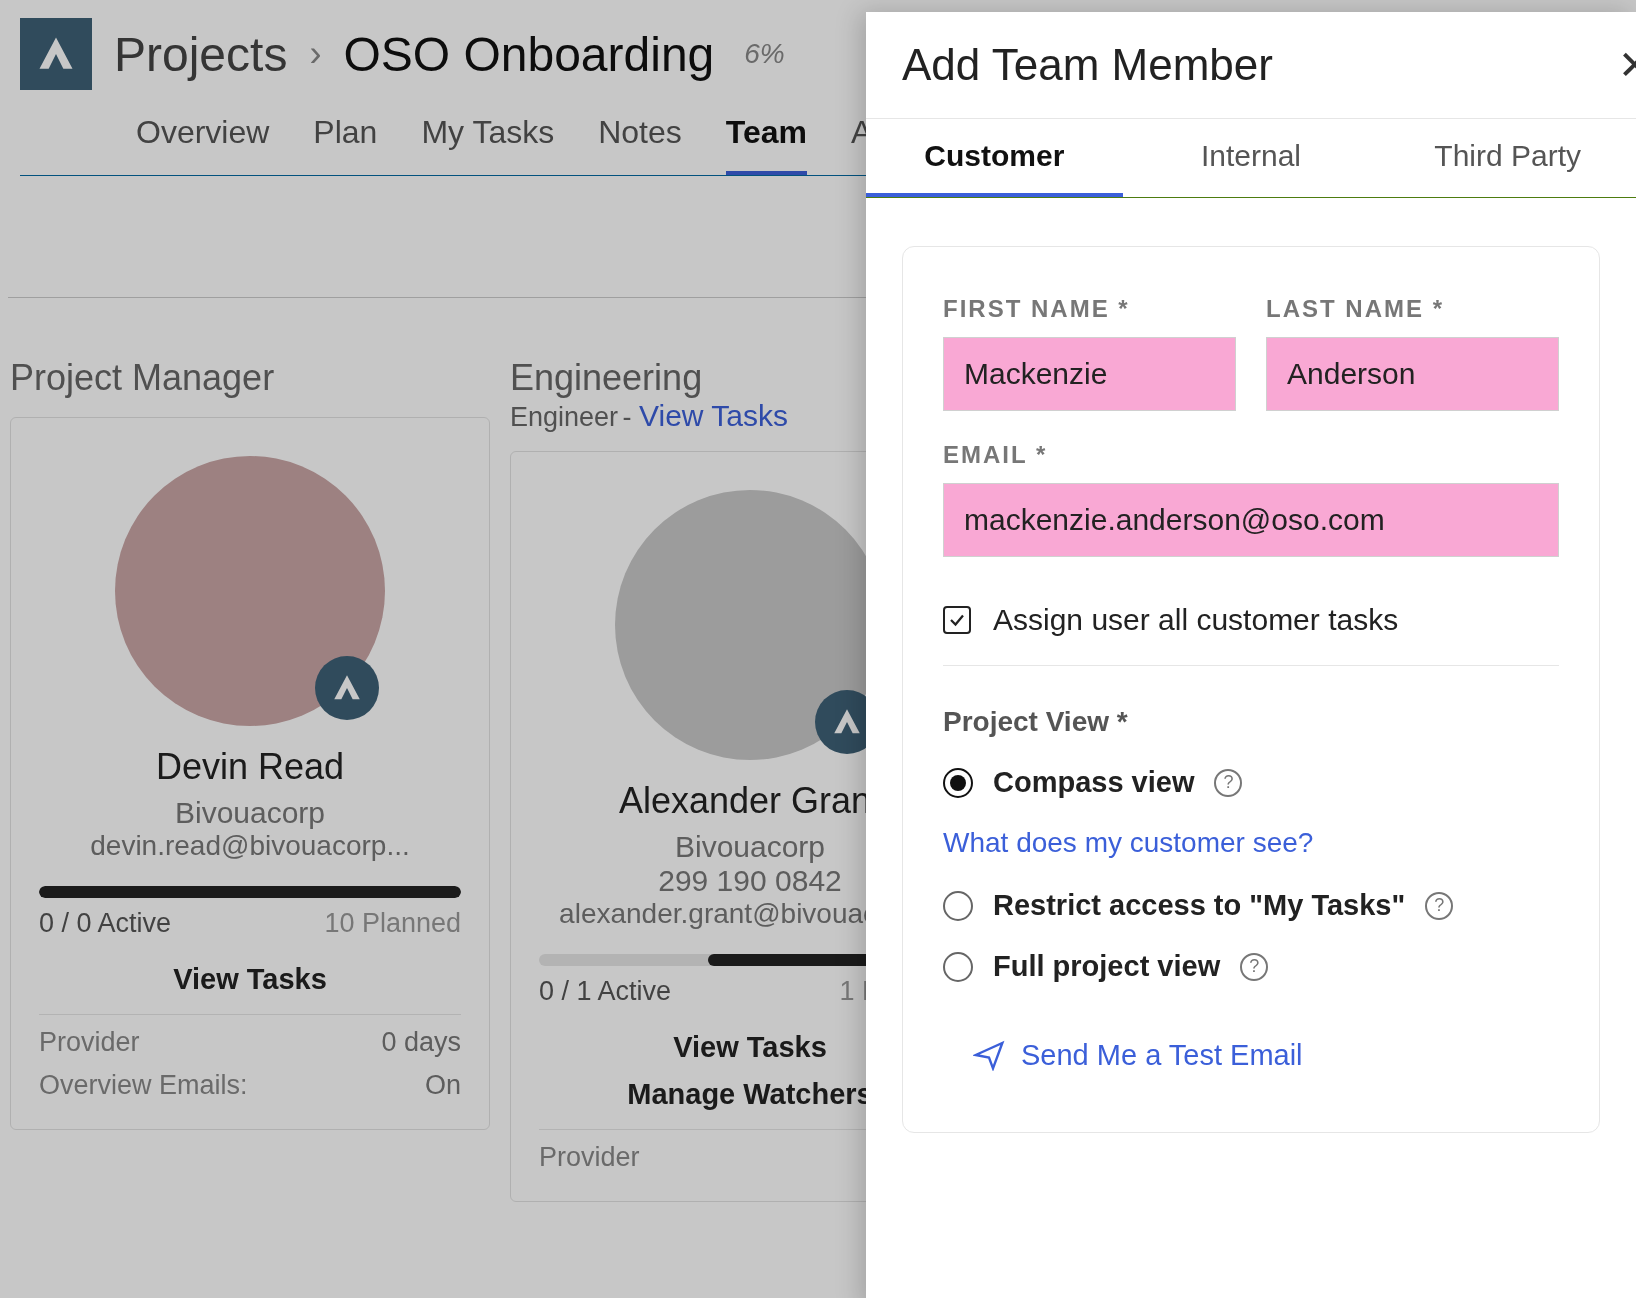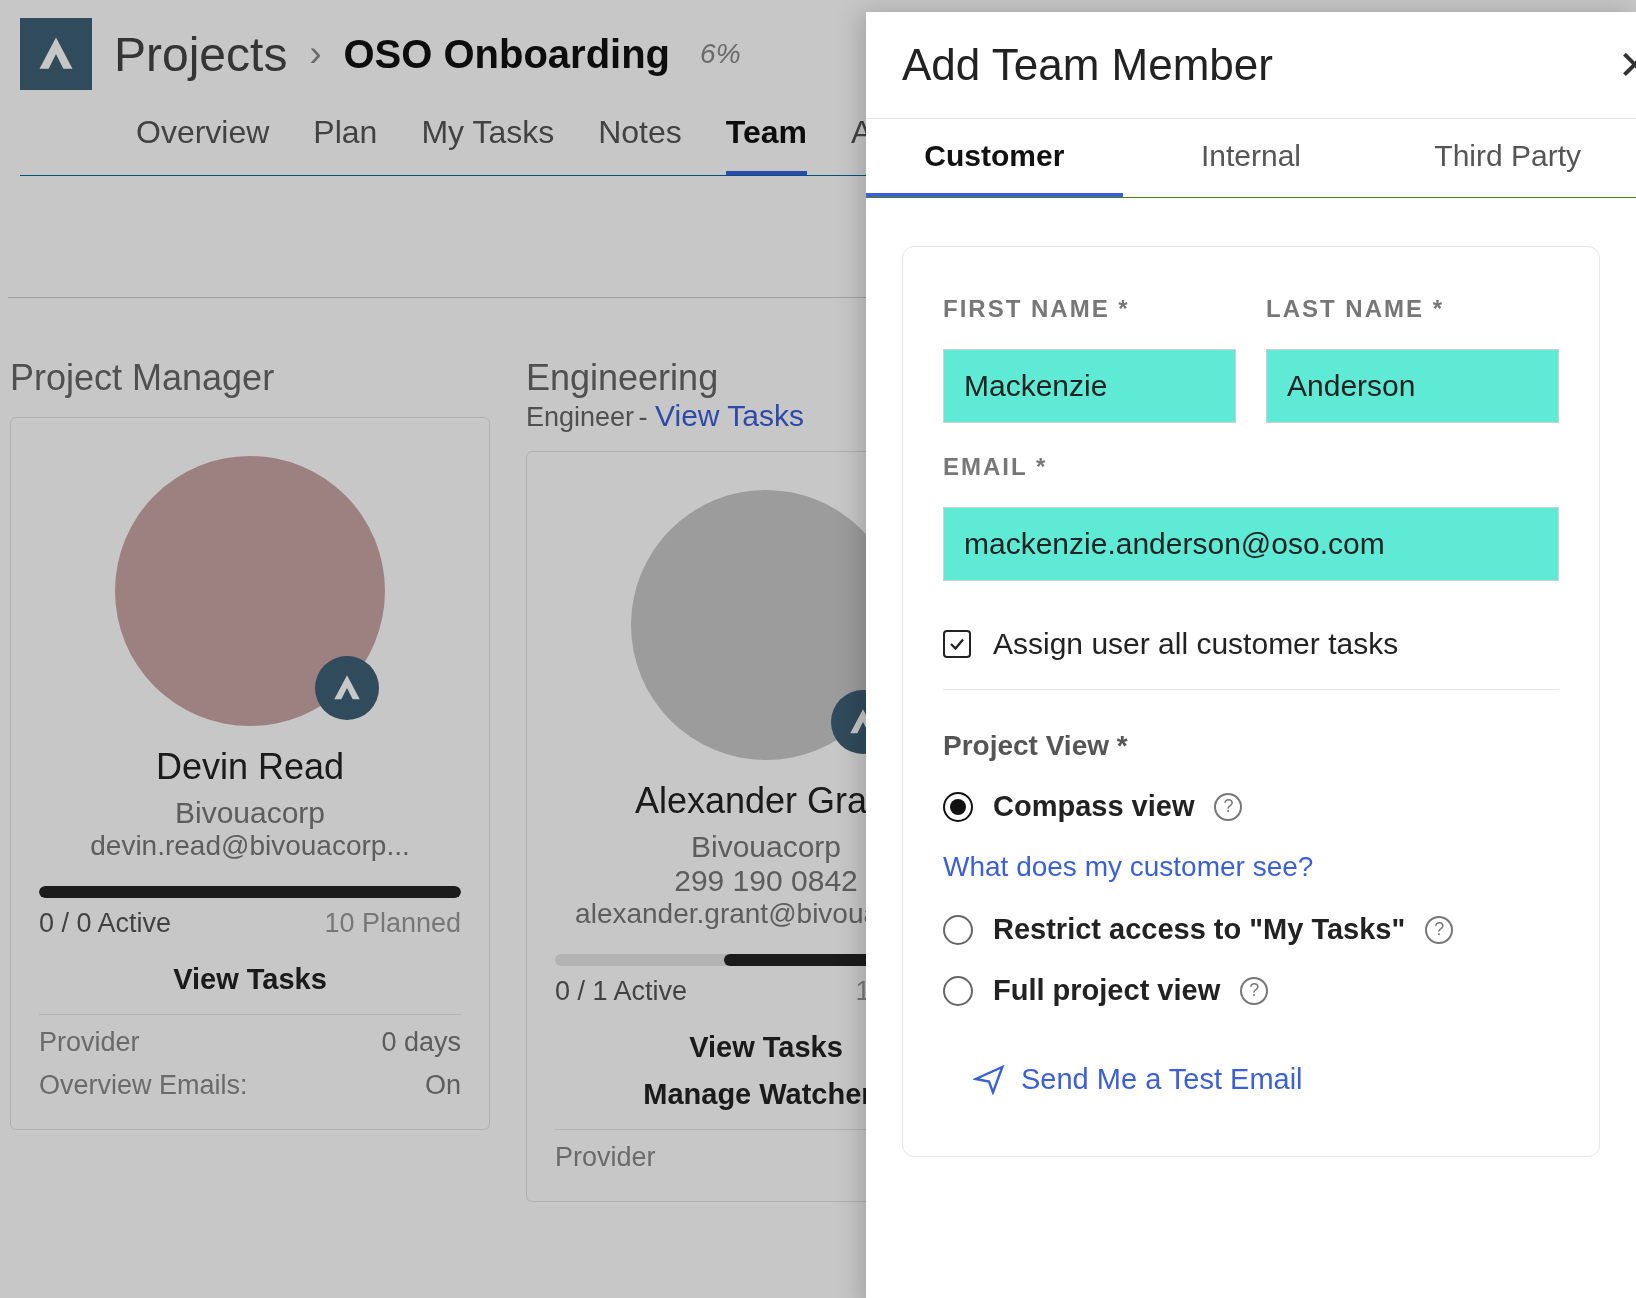--- a/index.html
+++ b/index.html
@@ -36,22 +36,22 @@
       justify-content: center;
     }
     .logo svg { width: 44px; height: 44px; }
     .crumb-projects {
       font-size: 48px;
       color: #444;
       font-weight: 400;
     }
     .crumb-sep { font-size: 36px; color: #888; }
     .crumb-current {
-      font-size: 40px;
-      font-weight: 700;
+      font-size: 48px;
+      font-weight: 400;
       color: #111;
     }
     .crumb-pct { font-size: 28px; color: #888; font-style: italic; margin-left: 8px; }
     
     .tabs {
       display: flex;
       gap: 44px;
       padding: 24px 0 0 116px;
       border-bottom: 1px solid #0369a1;
       font-size: 32px;
@@ -67,21 +67,21 @@
     .section-title {
       font-size: 48px;
       color: #0c4a6e;
       padding: 42px 0 24px 12px;
       border-bottom: 1px solid #ccc;
       margin: 0 8px;
       text-align: right;
     }
     .roles {
       display: flex;
-      gap: 36px;
+      gap: 20px;
       padding: 58px 0 0 10px;
     }
     .role-col { width: 480px; }
     .role-title {
       font-size: 36px;
       color: #666;
       line-height: 1.2;
     }
     .role-sub {
       font-size: 27px;
@@ -199,26 +199,25 @@
       font-weight: 800;
       letter-spacing: 2px;
       color: #777;
       margin-bottom: 14px;
       display: block;
     }
     .field-input {
       width: 100%;
       height: 74px;
       border: 1px solid #d0d0d0;
-      background: #5eead4;
+      background: #f9a8d4;
       font-size: 30px;
       padding: 0 20px;
       color: #222;
       font-family: inherit;
-      margin-top: 12px;
     }
     .check-row {
       display: flex;
       align-items: center;
       gap: 22px;
       margin: 46px 0 28px;
     }
     .checkbox {
       width: 28px;
       height: 28px;

